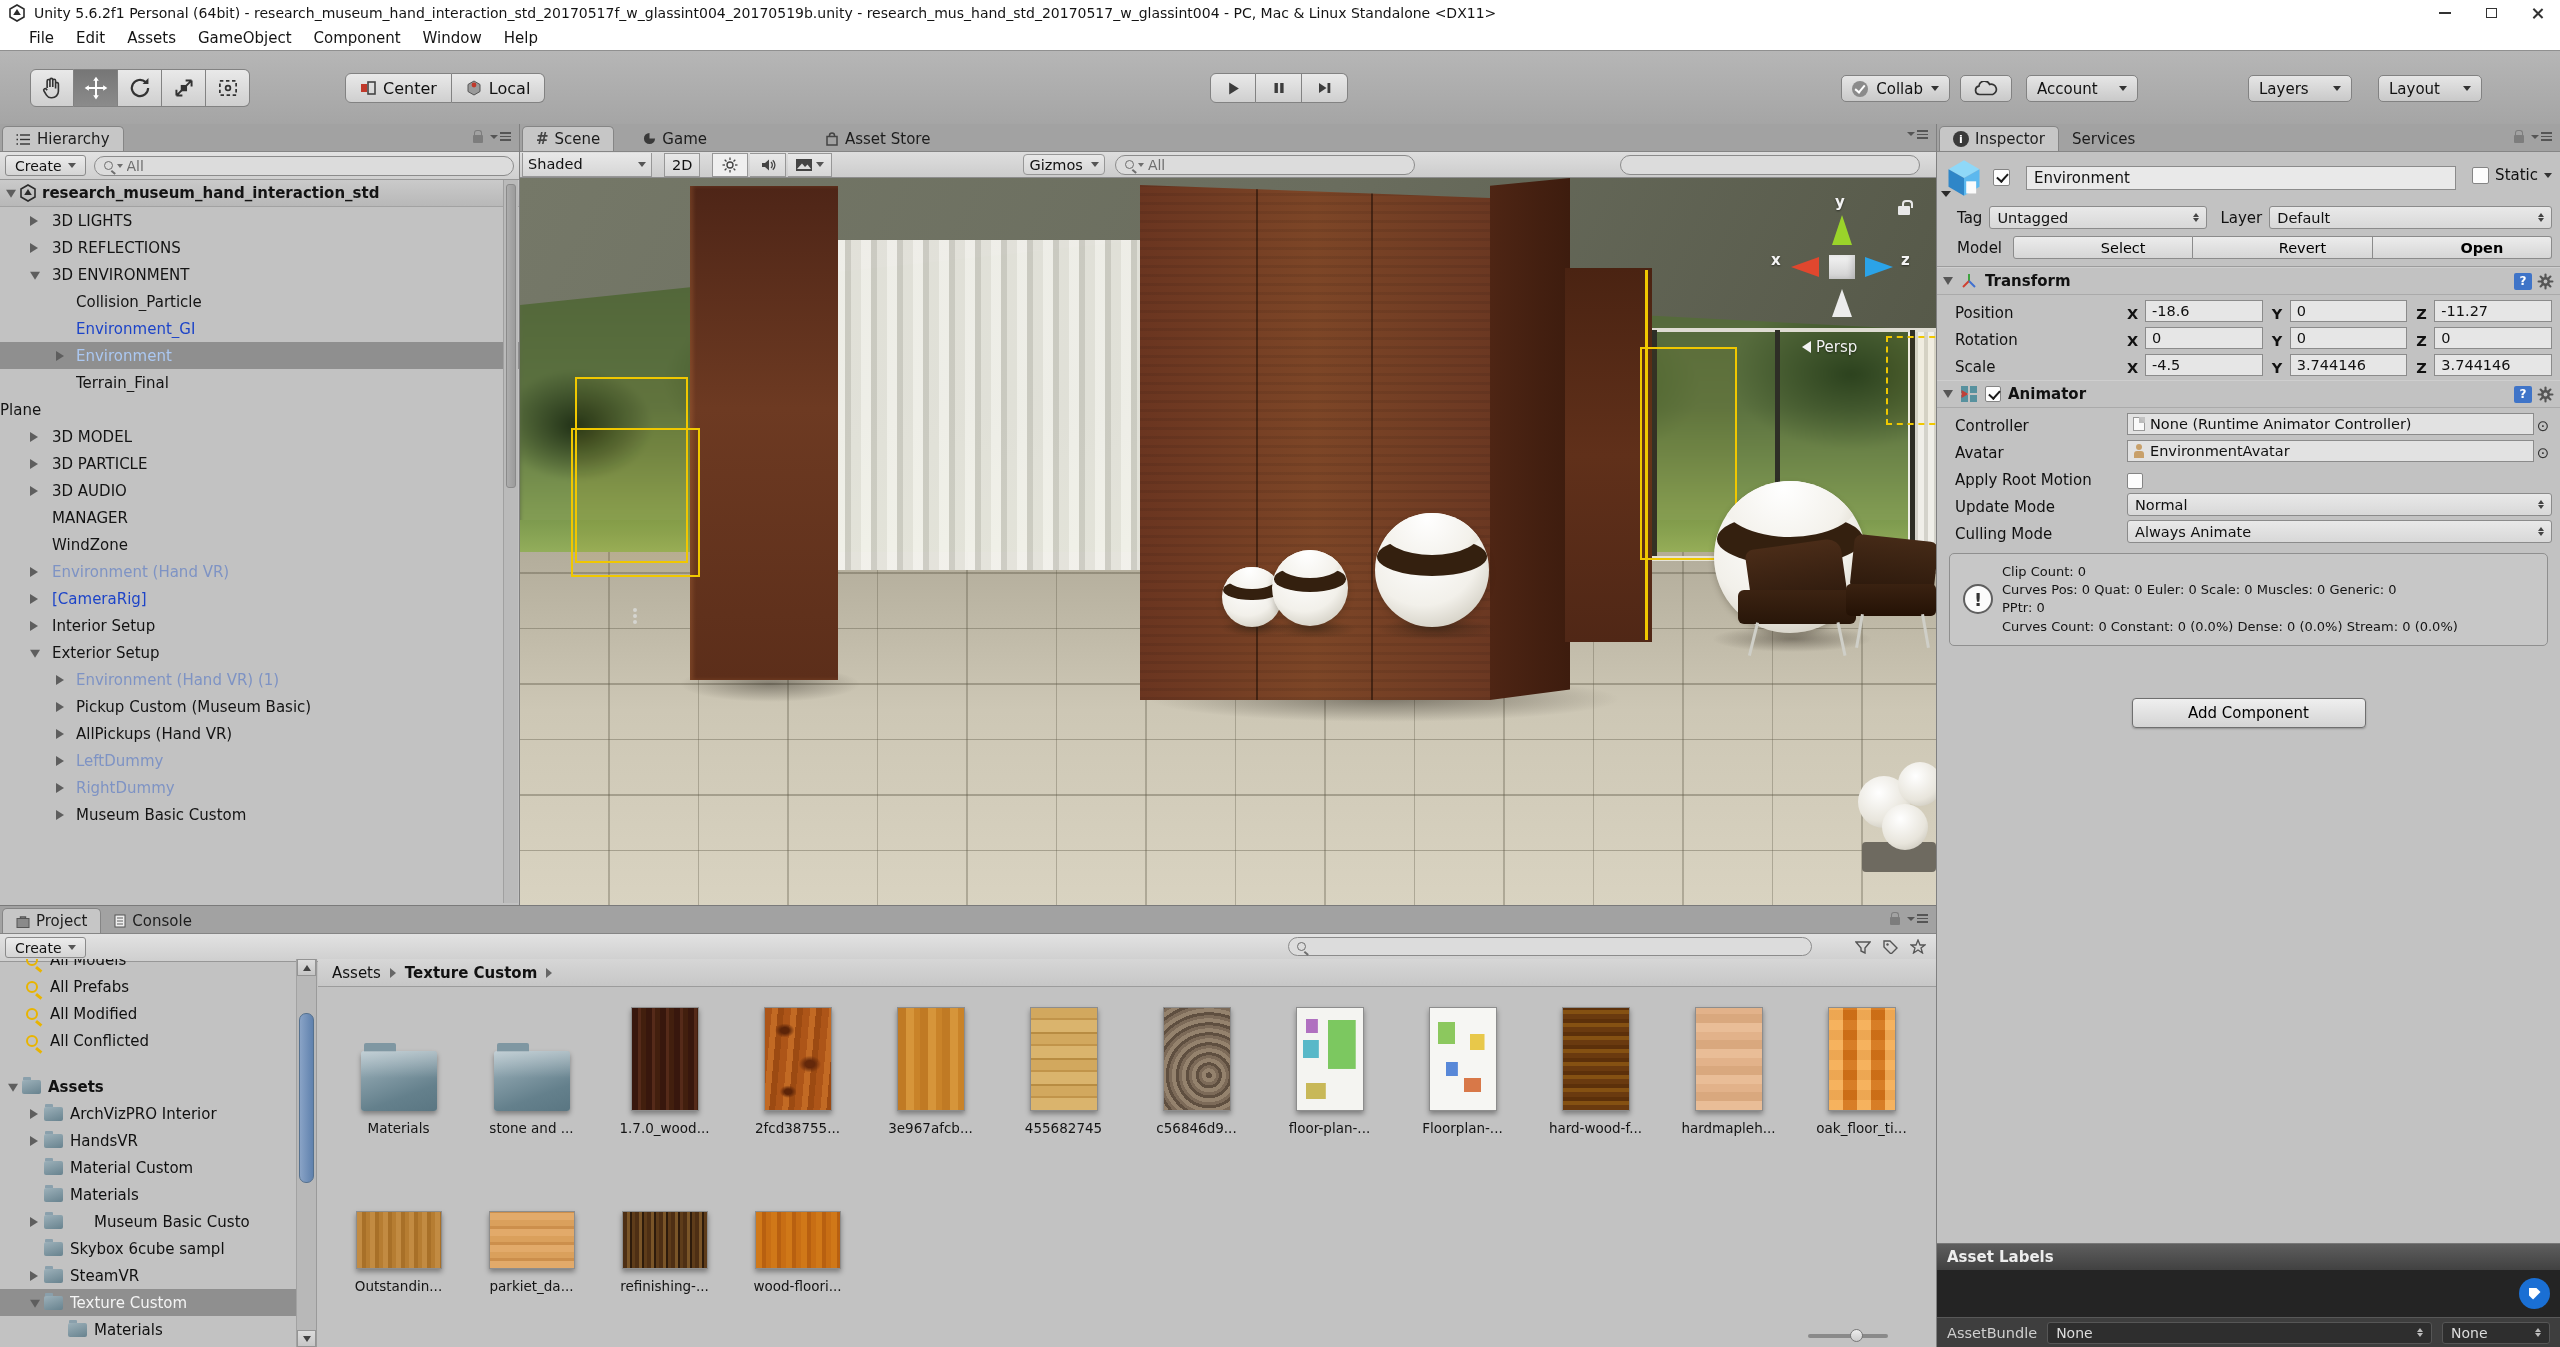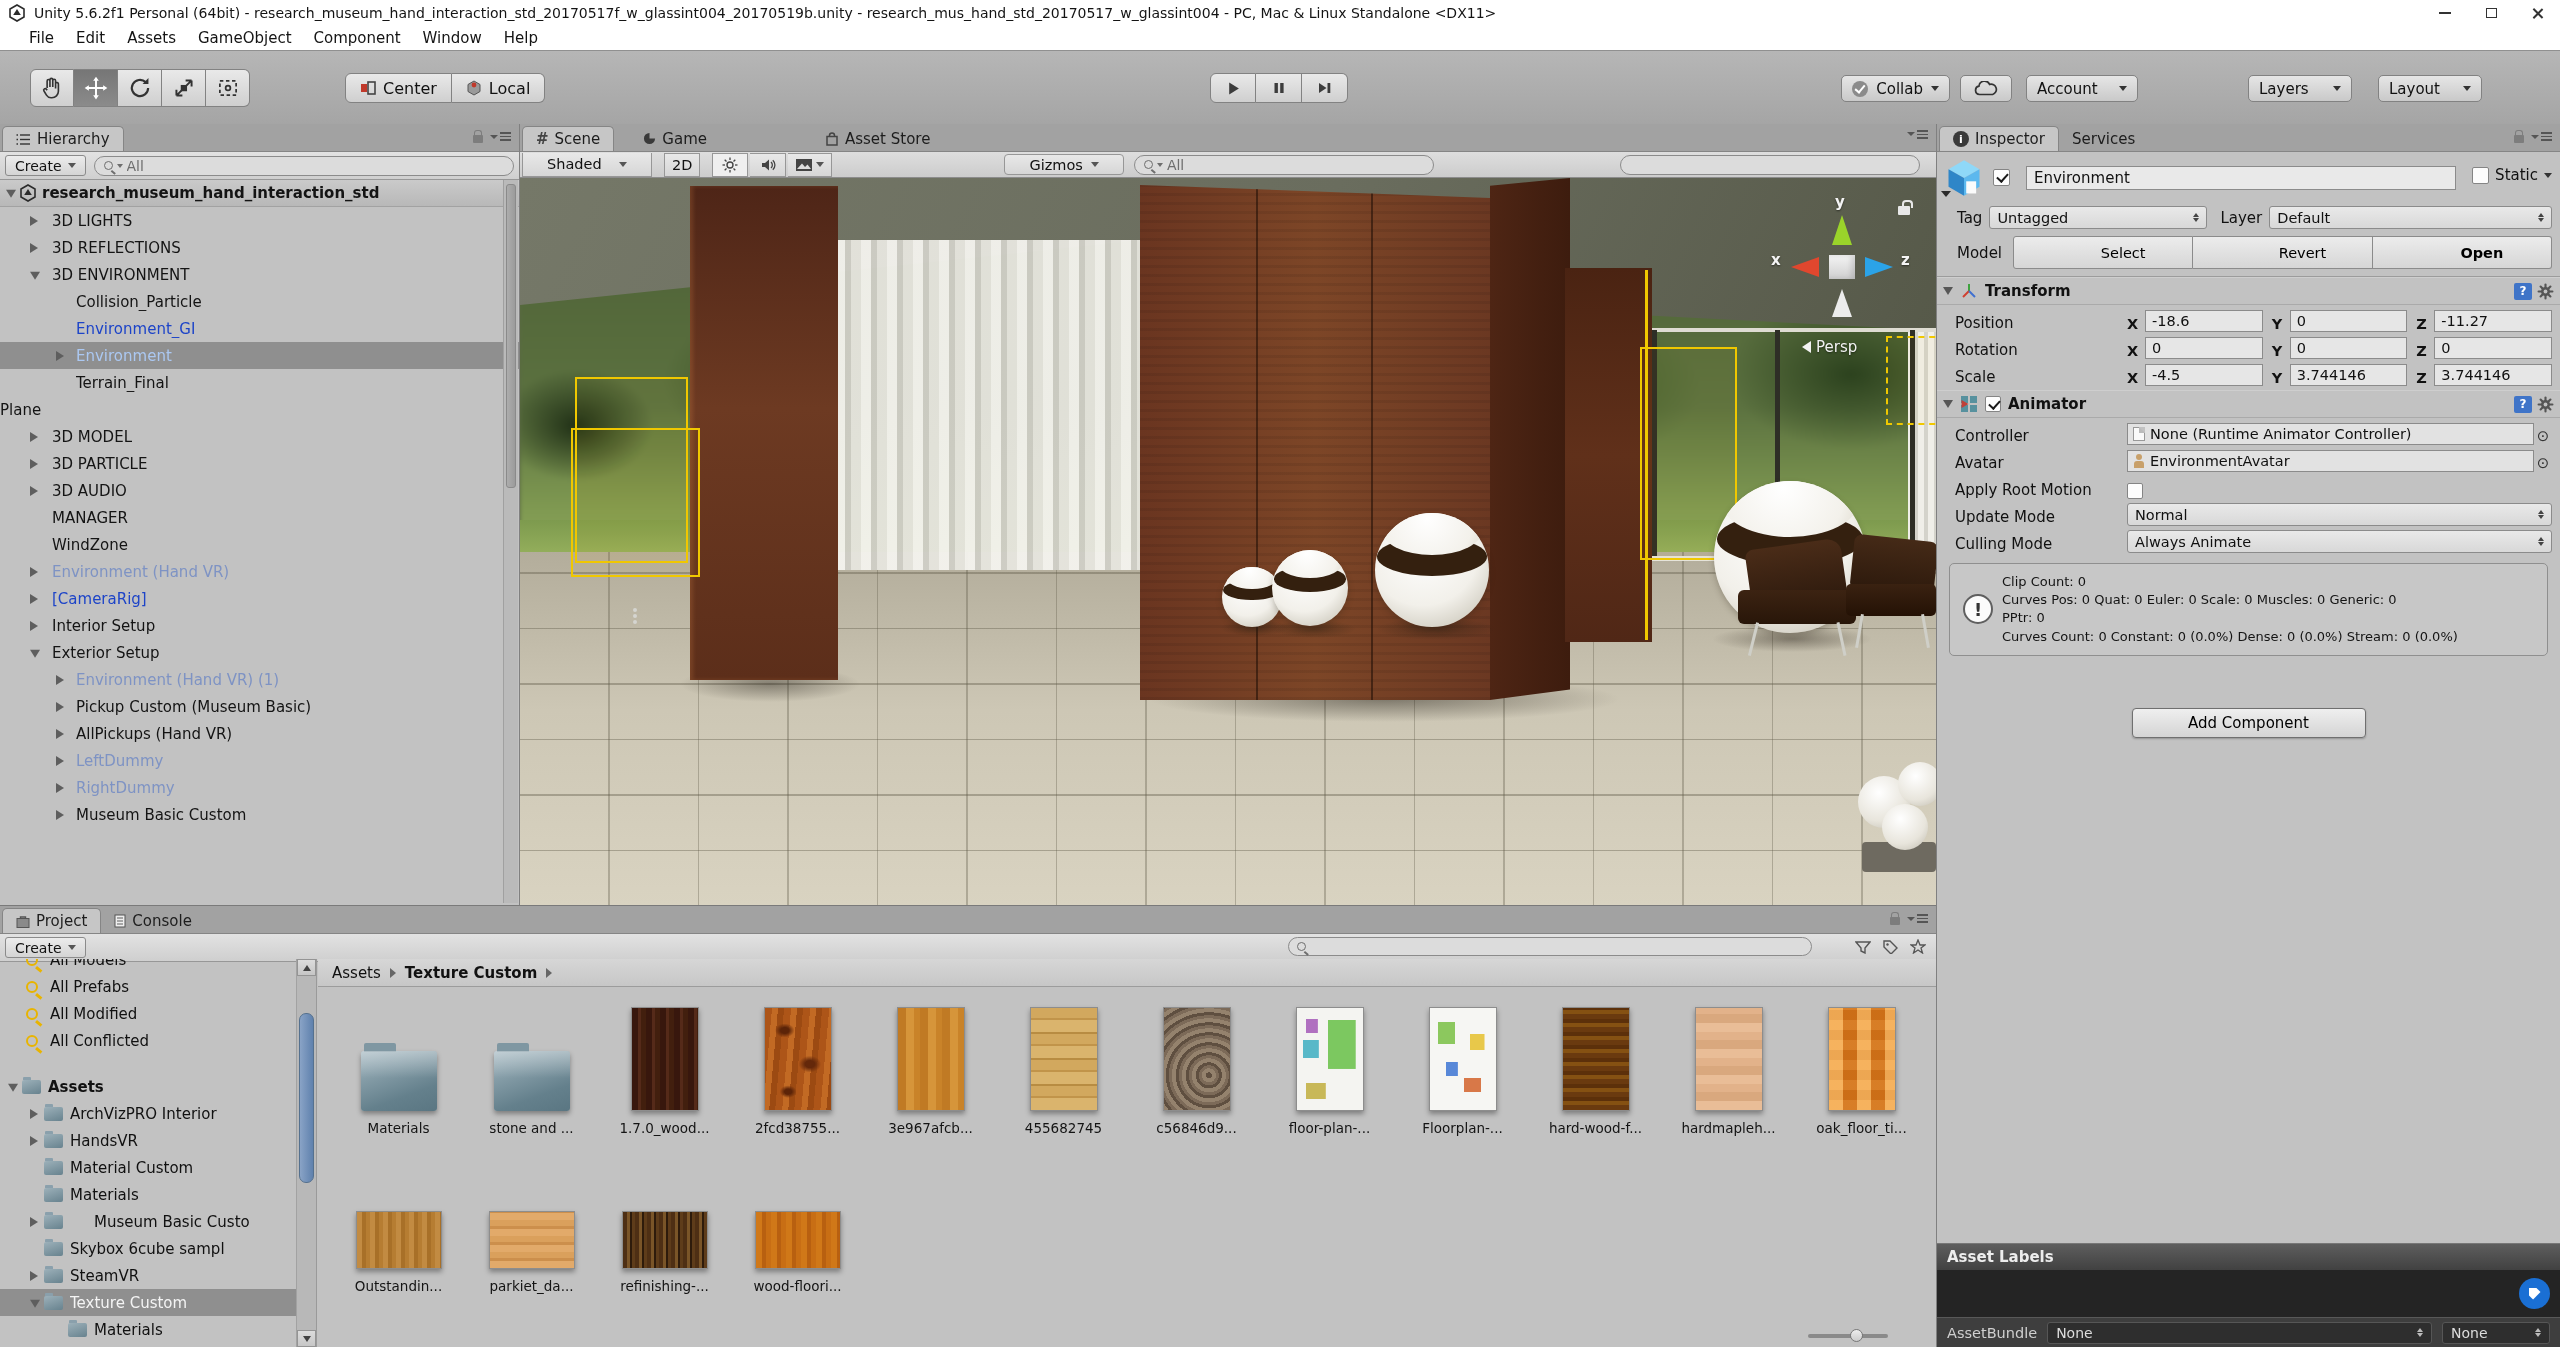--- a/index.html
+++ b/index.html
@@ -78,21 +78,21 @@
   .hroot .hlbl { font-weight:bold; max-width:462px; }
   .uni-ico { position:absolute; left:19px; width:18px; height:18px; }
   .vscroll { position:absolute; right:1px; top:0; bottom:2px; width:15px; background:#bababa; border-left:1px solid #a0a0a0; }
   .vthumb { position:absolute; left:2px; right:2px; top:4px; height:42%; background:linear-gradient(90deg,#adadad,#9b9b9b); border:1px solid #8a8a8a; border-radius:3px; }
 
   
   #scene { position:absolute; left:520px; top:124px; width:1416px; height:781px; background:#c2c2c2; }
   #scene .tabstrip .tab:nth-child(2){ margin-left:16px; }
   #scene .tabstrip .tab:nth-child(3){ margin-left:92px; }
   .scene-toolbar { height:26px; background:linear-gradient(#dedede,#cccccc); border-bottom:1px solid #8c8c8c; display:flex; align-items:center; padding:0 2px; gap:2px; }
-  .dd { height:24px; background:linear-gradient(#e8e8e8,#d6d6d6); border:1px solid #979797; display:flex; align-items:center; padding:0 24px; font-size:14.5px; gap:8px; }
+  .dd { height:24px; background:linear-gradient(#e8e8e8,#d6d6d6); border:1px solid #979797; display:flex; align-items:center; padding:0 5px; font-size:14.5px; gap:8px; }
   .dd.shaded { width:130px; border-top:none; } .dd .sp { flex:1; }
   .sbtn { height:24px; min-width:36px; background:linear-gradient(#e8e8e8,#d6d6d6); border:1px solid #979797; border-left:none; display:flex; align-items:center; justify-content:center; padding:0 7px; font-size:14.5px; gap:3px; }
   .sbtn.lit { background:#efefef; }
   .scene-search { margin-left:auto; margin-right:14px; width:300px; height:20px; background:#dcdcdc; border:1px solid #8b8b8b; border-radius:10px; display:flex; align-items:center; padding:0 9px; gap:4px; }
   .scene-search input { flex:1; border:none; background:transparent; outline:none; font:14px "DejaVu Sans",sans-serif; }
   .scene-search input::placeholder { color:#6e6e6e; }
 
   
   #viewport { position:absolute; left:0; top:54px; width:1416px; height:727px; overflow:hidden; background:#5a6843; }
   #viewport > div { position:absolute; }
@@ -175,21 +175,21 @@
   .namefield { flex:1; height:24px; background:#e9e9e9; border:1px solid #8b8b8b; margin:0 8px; padding:0 7px; display:flex; align-items:center; font-size:15px; overflow:hidden; }
   .static-grp { display:flex; align-items:center; gap:6px; font-size:15px;justify-content:flex-end; }
   .ih-r2 { margin-top:7px; display:flex; align-items:center; gap:7px; font-size:15px; padding-left:14px; }
   .dd-ins { height:23px; background:linear-gradient(#e9e9e9,#d8d8d8); border:1px solid #8b8b8b; border-radius:3px; display:flex; align-items:center; padding:0 7px; font-size:14.5px; gap:6px; }
   .dd-ins .sp { flex:1; }
   .updown { display:flex; flex-direction:column; gap:1.5px; align-items:center; }
   .updown i { display:block; width:0; height:0; border-left:3.5px solid transparent; border-right:3.5px solid transparent; }
   .updown i.u { border-bottom:4px solid #444; } .updown i.d { border-top:4px solid #444; }
   .ih-r3 { margin-top:7px; display:flex; align-items:center; gap:8px; font-size:15px; padding-left:14px; }
   .mbtn-grp { flex:1; display:flex; }
-  .mbtn { flex:1; height:33px; background:linear-gradient(#ececec,#d6d6d6); border:1px solid #8b8b8b; border-left:none; font:14.5px "DejaVu Sans",sans-serif;padding-left:40px; }
+  .mbtn { flex:1; height:23px; background:linear-gradient(#ececec,#d6d6d6); border:1px solid #8b8b8b; border-left:none; font:14.5px "DejaVu Sans",sans-serif;padding-left:40px; }
   .mbtn:first-child { border-left:1px solid #8b8b8b; border-radius:3px 0 0 3px; }
   .mbtn:last-child { border-radius:0 3px 3px 0;font-weight:bold; }
   .comp-hdr { height:28px; display:flex; align-items:center; gap:7px; background:#c2c2c2; border-top:1px solid #cecece; border-bottom:1px solid #aaaaaa; padding:0 6px; position:relative; }
   .comp-hdr .title { font-weight:bold; font-size:15px; }
   .comp-hdr .right { position:absolute; right:6px; display:flex; align-items:center; gap:5px; }
   .fold { width:0; height:0; border-left:5.5px solid transparent; border-right:5.5px solid transparent; border-top:8px solid #575757; }
   .help-book { width:18px; height:17px; background:#3f74c8; border-radius:2px; color:#fff; font-size:12px; font-weight:bold; display:flex; align-items:center; justify-content:center; box-shadow:inset 2px 0 0 #late; }
   .prow { display:flex; align-items:flex-end; height:27px; padding:0 8px 0 18px; font-size:15px; }
   .plabel { width:172px; flex:none; }
   .axl { width:18px; flex:none; font-weight:bold; font-size:14.5px; }

